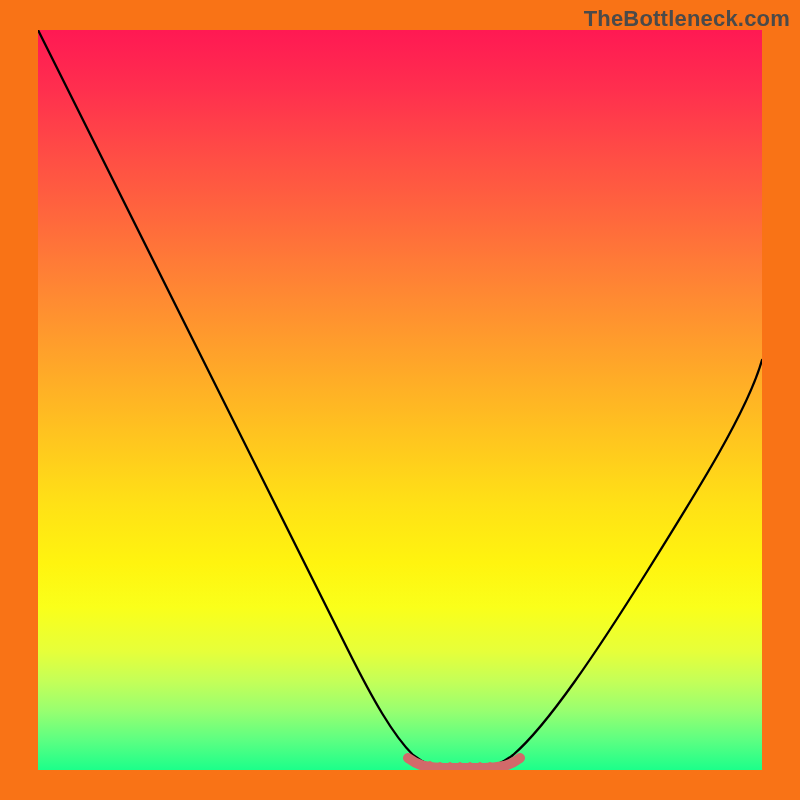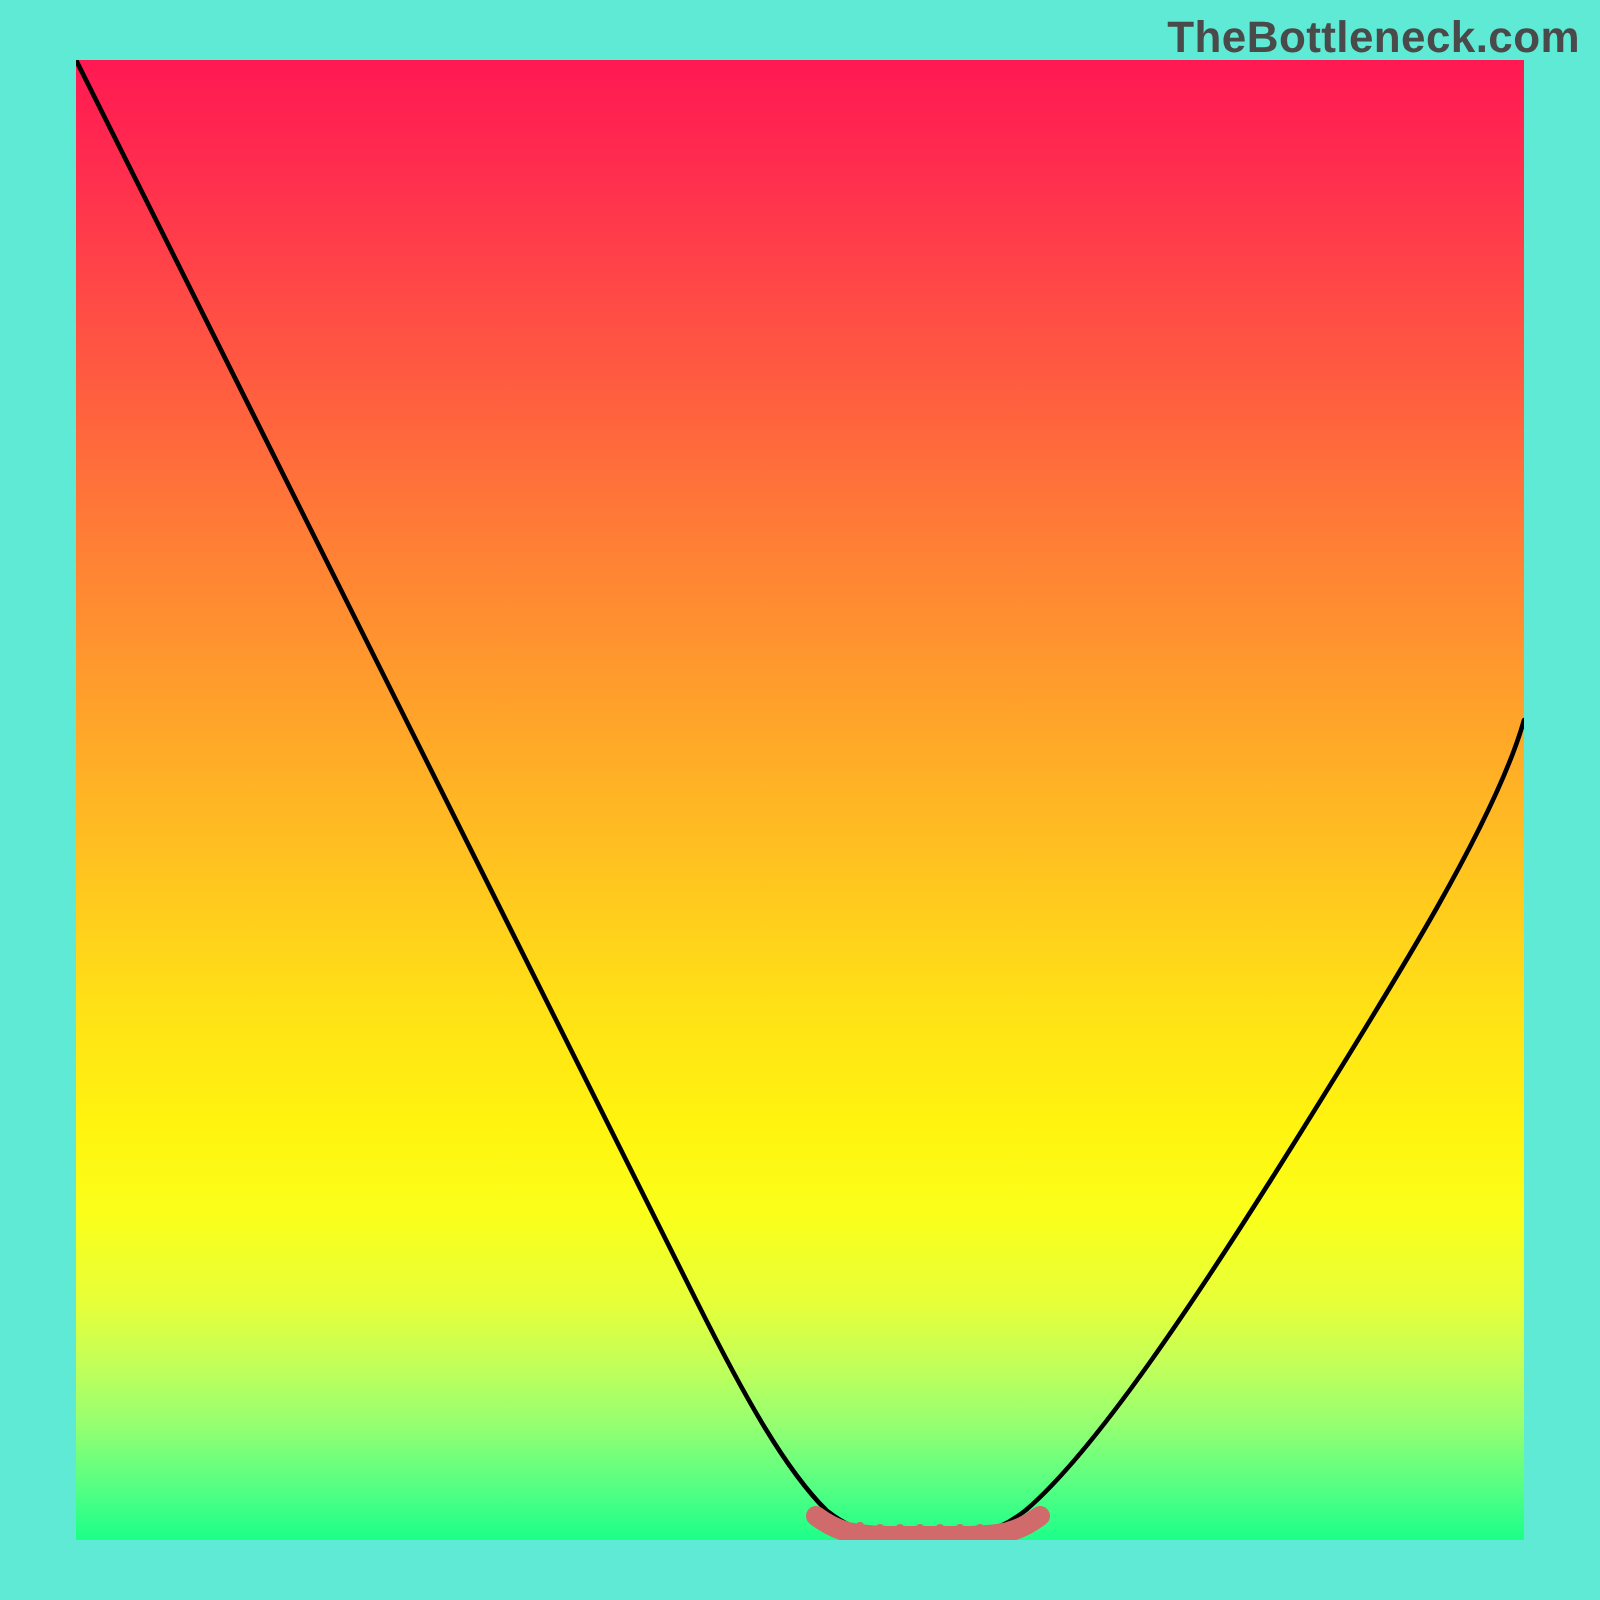--- a/index.html
+++ b/index.html
@@ -8,21 +8,21 @@
     width: 800px;
     height: 800px;
     background: #000;
     overflow: hidden;
     font-family: Arial, Helvetica, sans-serif;
   }
   .frame {
     position: relative;
     width: 800px;
     height: 800px;
-    background: #5eead4;
+    background: #f97316;
   }
   .plot {
     position: absolute;
     left: 38px;
     top: 30px;
     width: 724px;
     height: 740px;
     
     background: linear-gradient(to bottom,
       #ff1953 0%,

